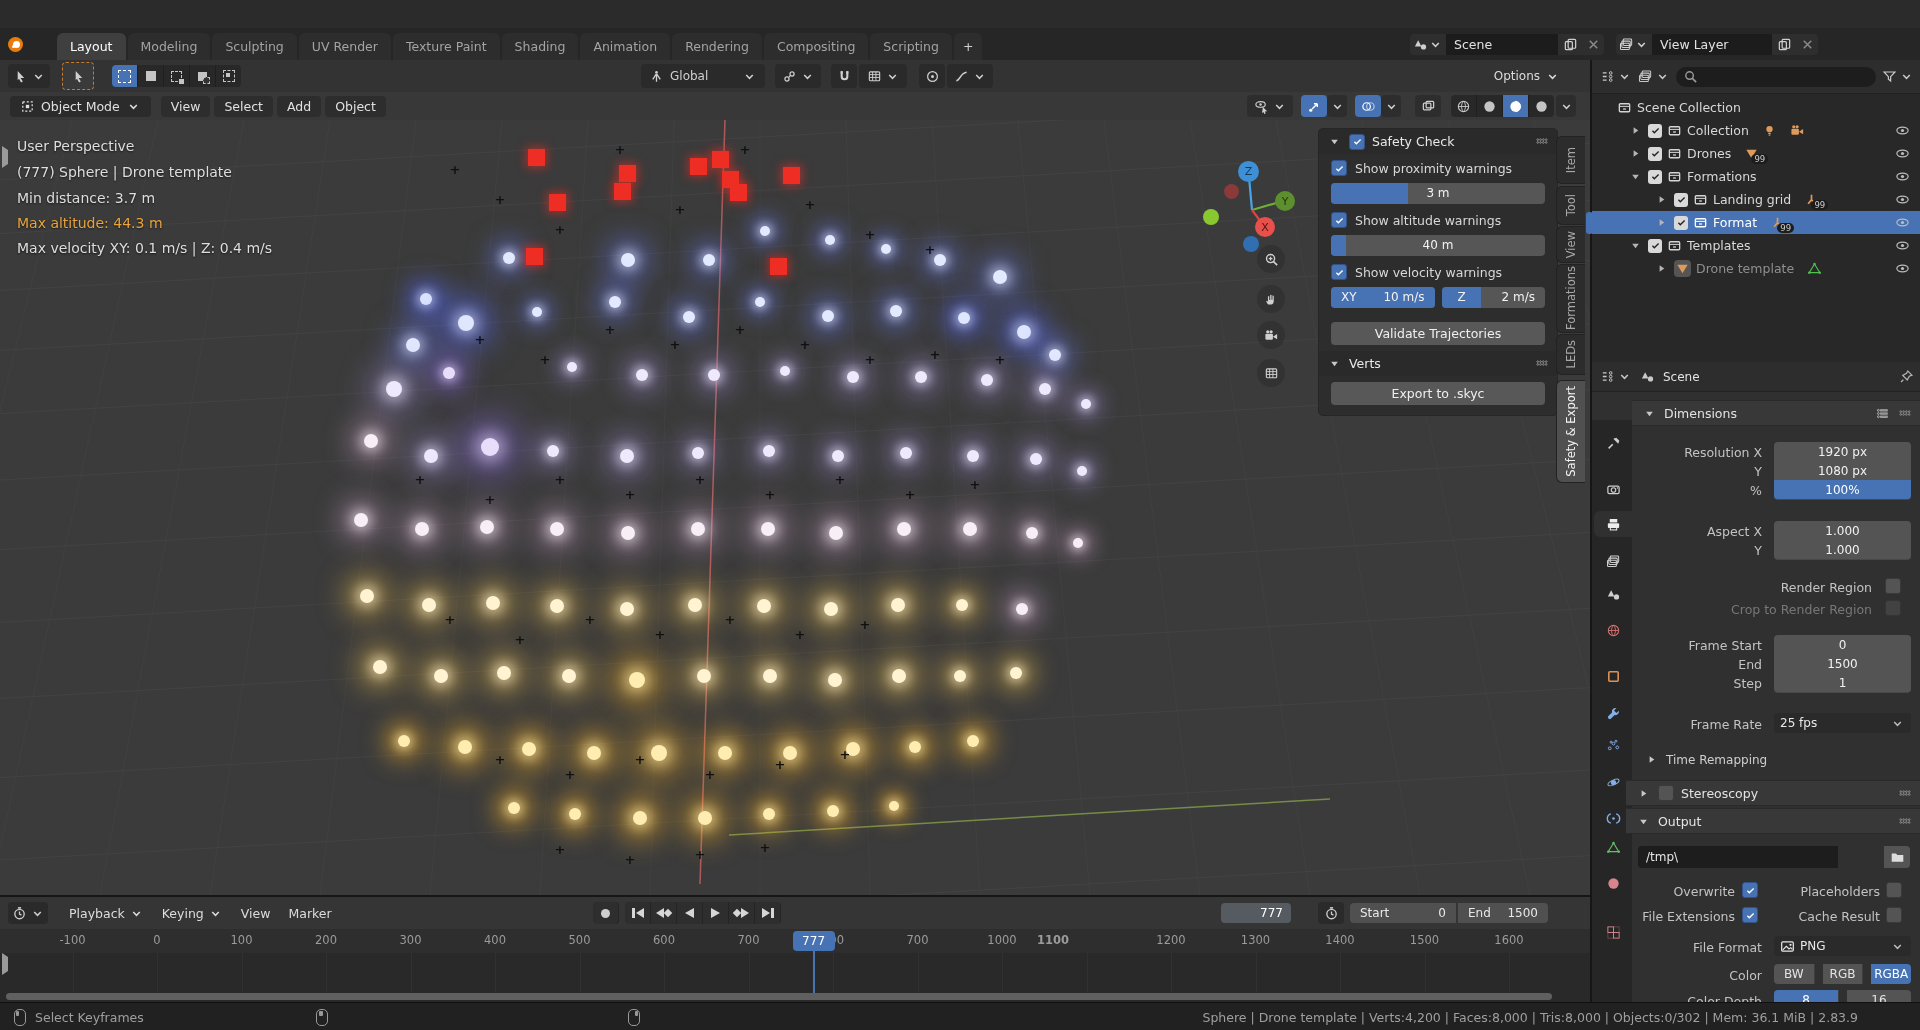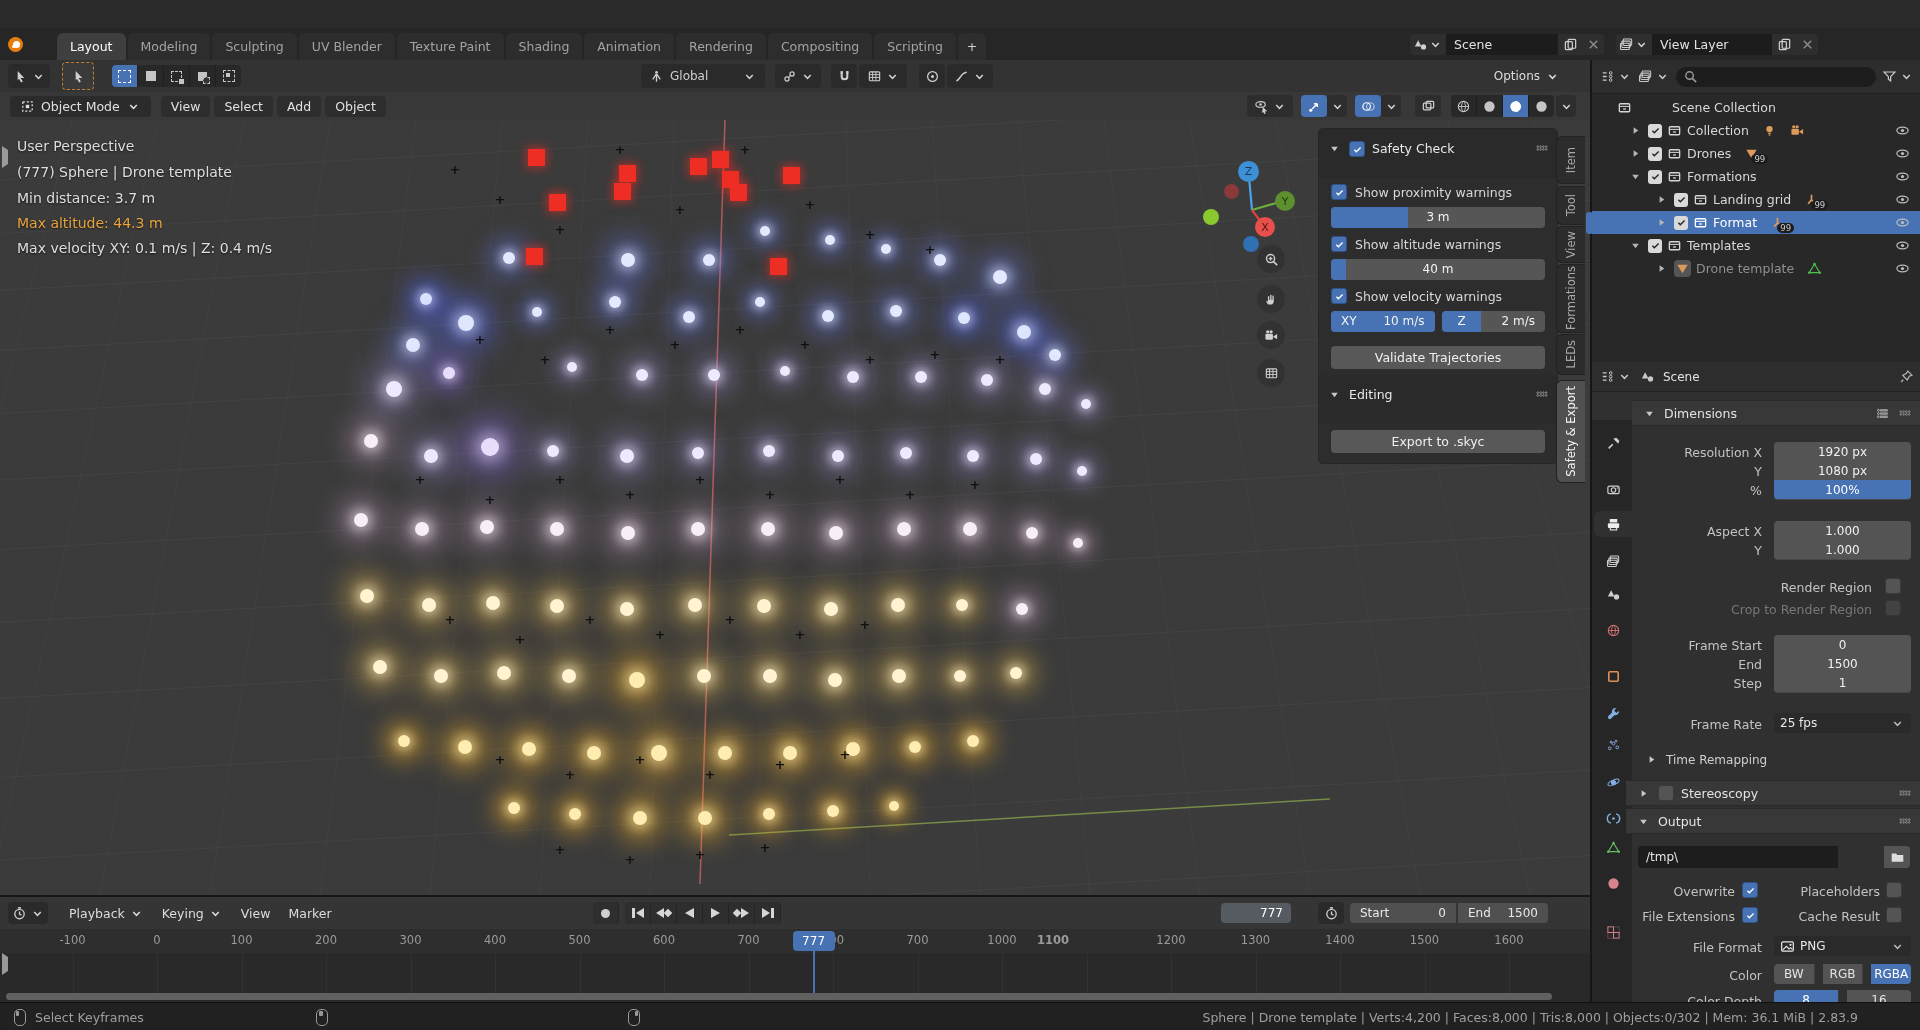--- a/index.html
+++ b/index.html
@@ -44,21 +44,21 @@
   .hdr-tgl{height:22px;background:#2d2d2d;border-radius:4px;display:flex;align-items:center;justify-content:center;color:#cfcfcf;}
   .hdr-tgl.on{background:#4772b3;color:#fff;}
   .navbtn{position:absolute;width:28px;height:28px;border-radius:50%;background:rgba(40,40,40,.45);display:flex;align-items:center;justify-content:center;color:#d0d0d0;}
   
   .side-tab{position:absolute;left:1556px;width:28px;background:#2c2c2c;border:1px solid #222;border-right:none;
             border-radius:6px 0 0 6px;color:#a8a8a8;font-size:11.5px;display:flex;align-items:center;justify-content:center;}
   .side-tab span{writing-mode:vertical-rl;transform:rotate(180deg);white-space:nowrap;}
   .side-tab.active{background:#505050;color:#f4f4f4;}
   
   #safety-panel{left:1318px;top:128px;width:238px;background:rgba(45,45,45,.96);border-radius:5px;border:1px solid #262626;}
-  .sp-header{height:25px;background:#2a2a2a;display:flex;align-items:flex-start;padding:12px 8px;gap:7px;border-radius:5px 5px 0 0;}
+  .sp-header{height:25px;background:#2a2a2a;display:flex;align-items:center;padding:0 8px;gap:7px;border-radius:5px 5px 0 0;}
   .sp-title{color:#e8e8e8;font-size:12.5px;flex:1;}
   .cb{width:14px;height:14px;border-radius:3px;background:#545454;border:1px solid #3a3a3a;display:inline-flex;align-items:center;justify-content:center;flex:none;}
   .cb.checked{background:#4772b3;border-color:#32538a;}
   .cb .ic{width:11px;height:11px;color:#fff;}
   .sp-row{display:flex;align-items:center;gap:8px;padding:6px 12px 2px;}
   .sp-label{color:#d8d8d8;font-size:12.5px;}
   .slider{position:relative;height:21px;background:#565656;border-radius:4px;margin:5px 12px 2px;overflow:hidden;}
   .slider .fill{position:absolute;left:0;top:0;bottom:0;background:#4772b3;}
   .slider span{position:absolute;top:0;line-height:21px;color:#f2f2f2;font-size:12px;}
   .slider .ctr{left:0;right:0;text-align:center;}
@@ -120,21 +120,21 @@
 
 <div id="app">
 
 
   <div id="topbar" class="abs flex">
     <span class="logo" style="width:15px;height:15px;margin:0 6px 0 8px"></span>
     <span id="ws-tabs" class="flex" style="margin-left:28px">
         <div class="ws-tab active">Layout</div>
         <div class="ws-tab">Modeling</div>
         <div class="ws-tab">Sculpting</div>
-        <div class="ws-tab">UV Blender</div>
+        <div class="ws-tab">UV Render</div>
         <div class="ws-tab">Texture Paint</div>
         <div class="ws-tab">Shading</div>
         <div class="ws-tab">Animation</div>
         <div class="ws-tab">Rendering</div>
         <div class="ws-tab">Compositing</div>
         <div class="ws-tab">Scripting</div>
         <div class="ws-tab plus">+</div>
       </span>
     <span style="flex:1"></span>
     <span class="flex" style="margin-right:12px">
@@ -772,21 +772,21 @@
         <span style="right:10px">2 m/s</span>
       </div>
     </div>
     <div class="panel-btn" style="margin-top:14px">Validate Trajectories</div>
     <div class="sp-header" style="border-radius:0;margin-top:6px">
       <span class="tri" style="display: inline-flex;">
           <svg class="ic" viewBox="0 0 16 16">
             <path class="f" d="M4.5 6h7L8 11z"></path>
           </svg>
         </span>
-      <span class="sp-title">Editing</span>
+      <span class="sp-title">Verts</span>
       <span class="grip" style="display: inline-flex;">
           <svg class="ic" viewBox="0 0 16 16">
             <g class="f">
               <circle cx="4" cy="6" r=".9"></circle>
               <circle cx="7" cy="6" r=".9"></circle>
               <circle cx="10" cy="6" r=".9"></circle>
               <circle cx="13" cy="6" r=".9"></circle>
               <circle cx="4" cy="9" r=".9"></circle>
               <circle cx="7" cy="9" r=".9"></circle>
               <circle cx="10" cy="9" r=".9"></circle>
@@ -856,21 +856,21 @@
     <div id="ol-rows" style="position:absolute;left:0;top:36px;width:330px">
         <div class="ol-row" style="padding-left: 10px;">
           <span style="width: 10px;"></span>
           <span style="color: rgb(213, 213, 213); display: inline-flex;">
             <svg class="ic" viewBox="0 0 16 16">
               <rect x="2.5" y="4" width="11" height="8.5" rx="1" stroke-width="1.4"></rect>
               <path d="M2.5 6.8h11" stroke-width="1.1"></path>
               <path d="M6.5 9.6h3" stroke-width="1.4"></path>
             </svg>
           </span>
-          <span style="color: inherit; margin-left: 35px;">Scene Collection</span>
+          <span style="color: inherit;">Scene Collection</span>
         </div>
         <div class="ol-row" style="padding-left: 36px;">
           <span class="tri" style="color: rgb(181, 181, 181);">
             <svg class="ic" viewBox="0 0 16 16">
               <path class="f" d="M6 4.5 11 8l-5 3.5z"></path>
             </svg>
           </span>
           <span class="ol-cb">
             <svg class="ic" viewBox="0 0 16 16">
               <path d="M3.5 8.5l2.8 2.8L12.5 5" stroke-width="2"></path>

